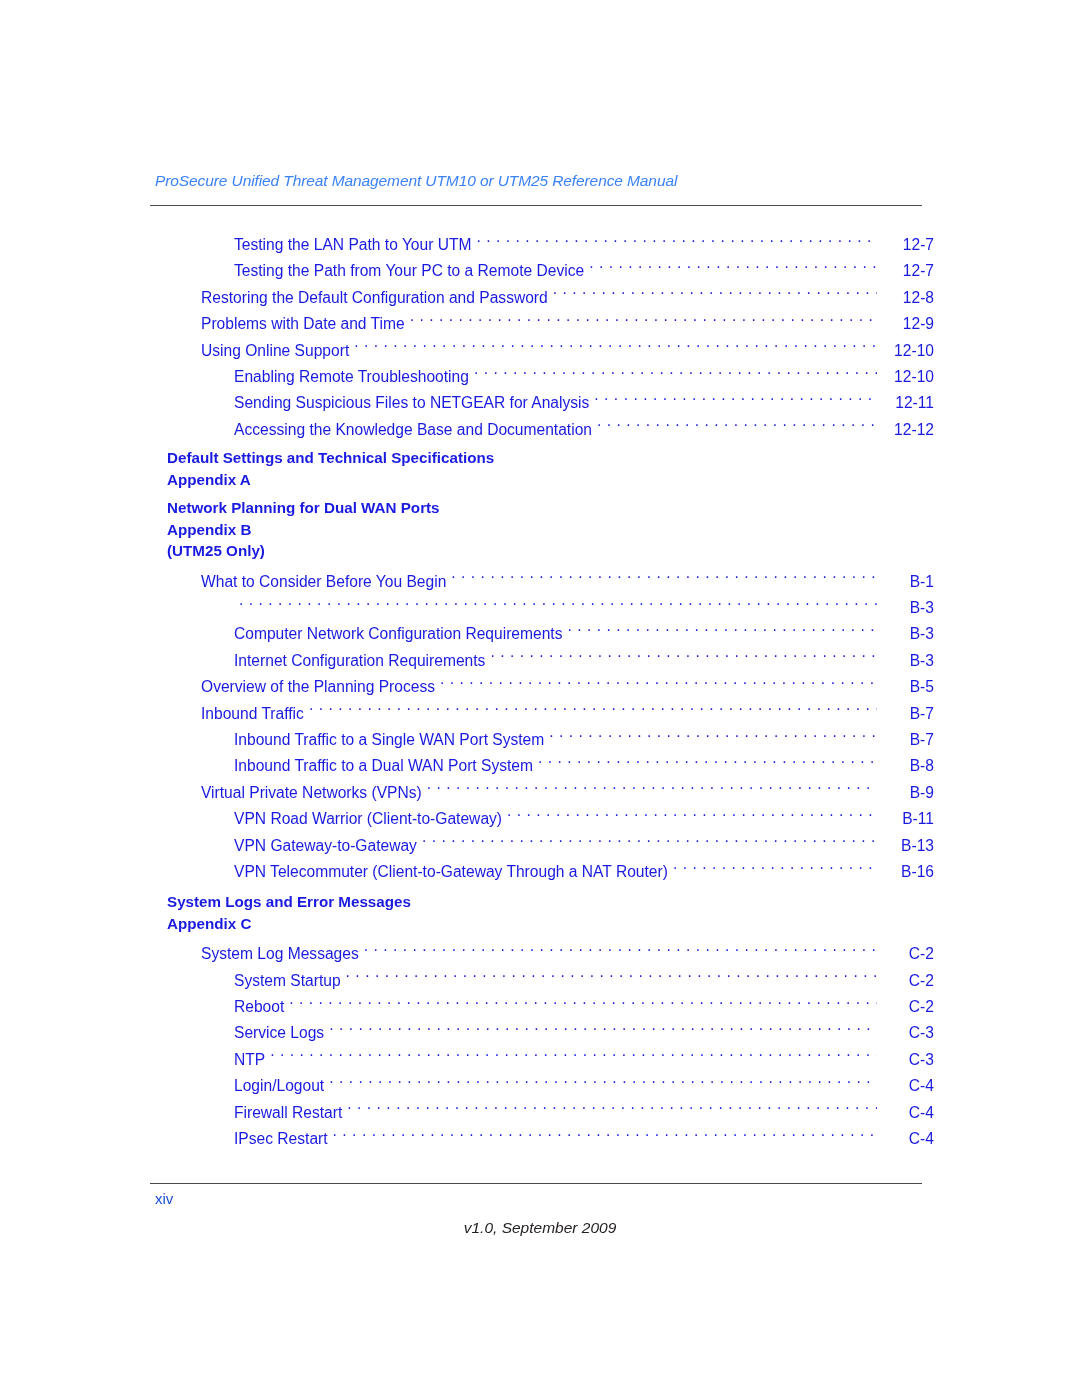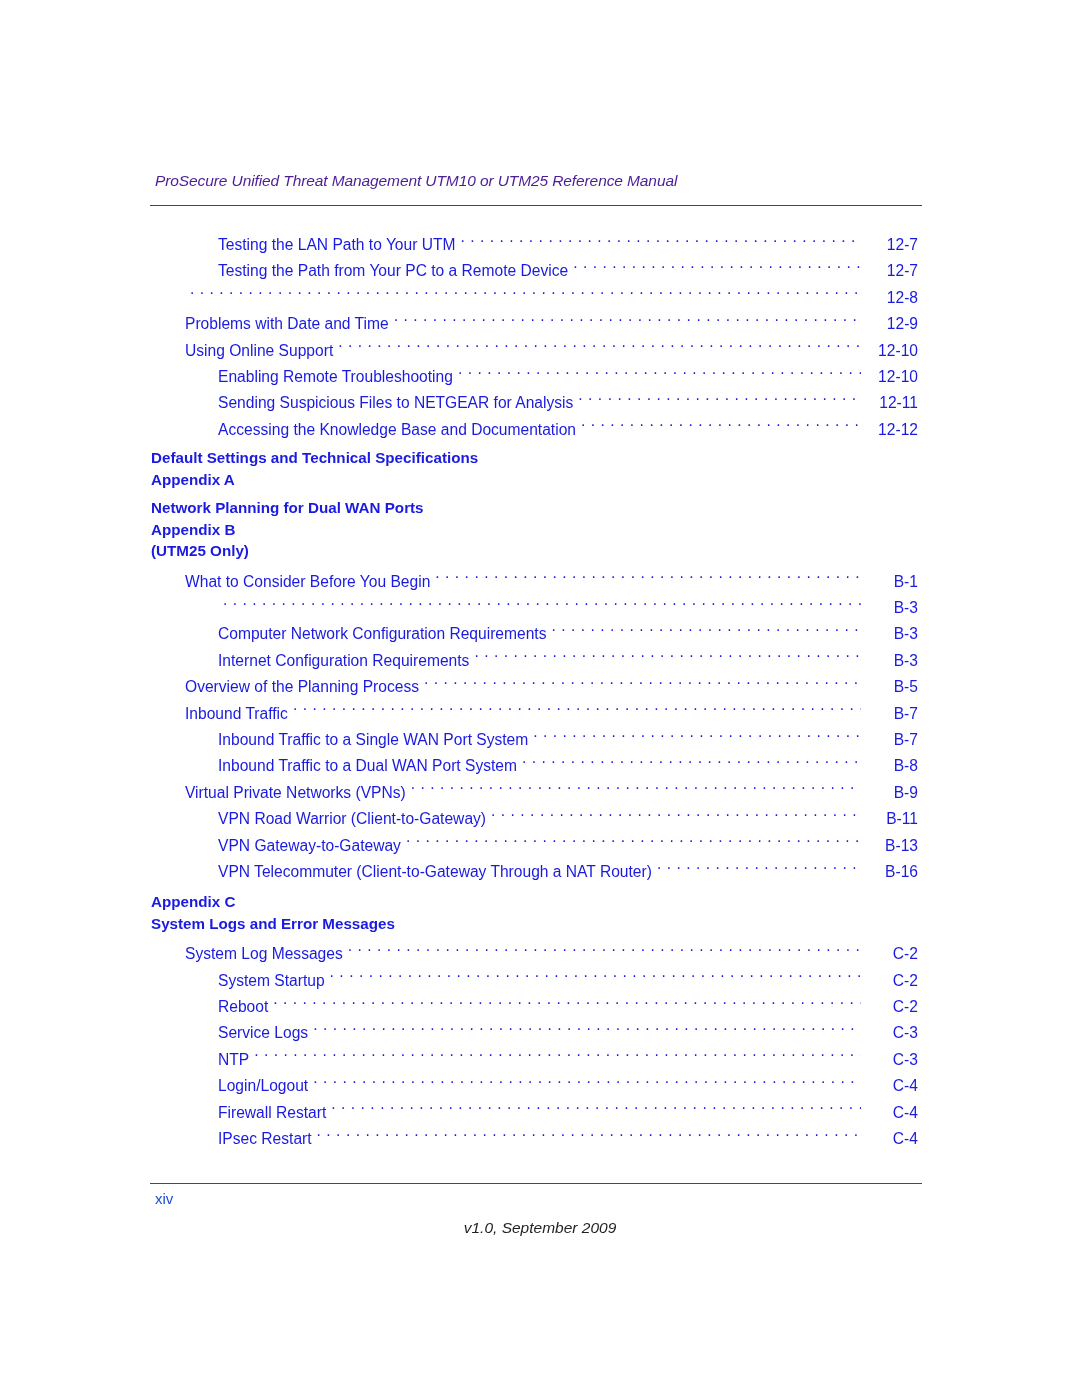--- a/index.html
+++ b/index.html
@@ -23,37 +23,37 @@
   }
 
   
   .running-header {
     position: absolute;
     left: 155px;
     top: 172px;
     width: 770px;
     font-size: 15.5px;
     font-style: italic;
-    color: #4c1d95;
+    color: #3b82f6;
     white-space: nowrap;
     letter-spacing: -0.1px;
   }
   .header-rule {
     position: absolute;
     left: 150px;
     top: 205px;
     width: 772px;
     height: 1px;
     background: #4a4a4a;
   }
 
   
   .toc {
     position: absolute;
-    left: 146px;
+    left: 162px;
     top: 232px;
     width: 772px;
   }
 
   .toc-entry {
     display: flex;
     align-items: baseline;
     color: #1a1ae0;
     font-size: 15.6px;
     height: 26.4px;
@@ -142,20 +142,21 @@
         <span class="toc-title">Testing the LAN Path to Your UTM</span>
         <span class="toc-leader"></span>
         <span class="toc-page">12-7</span>
       </div>
       <div class="toc-entry level-2">
         <span class="toc-title">Testing the Path from Your PC to a Remote Device</span>
         <span class="toc-leader"></span>
         <span class="toc-page">12-7</span>
       </div>
       <div class="toc-entry level-1">
+        <span class="toc-title">Restoring the Default Configuration and Password</span>
         <span class="toc-leader"></span>
         <span class="toc-page">12-8</span>
       </div>
       <div class="toc-entry level-1">
         <span class="toc-title">Problems with Date and Time</span>
         <span class="toc-leader"></span>
         <span class="toc-page">12-9</span>
       </div>
       <div class="toc-entry level-1">
         <span class="toc-title">Using Online Support</span>
@@ -239,22 +240,22 @@
         <span class="toc-title">VPN Gateway-to-Gateway</span>
         <span class="toc-leader"></span>
         <span class="toc-page">B-13</span>
       </div>
       <div class="toc-entry level-2">
         <span class="toc-title">VPN Telecommuter (Client-to-Gateway Through a NAT Router)</span>
         <span class="toc-leader"></span>
         <span class="toc-page">B-16</span>
       </div>
       <div class="appendix-block block-c">
+        <div class="ap-line">System Logs and Error Messages</div>
         <div class="ap-line">Appendix C</div>
-        <div class="ap-line">System Logs and Error Messages</div>
       </div>
       <div class="toc-entry level-1">
         <span class="toc-title">System Log Messages</span>
         <span class="toc-leader"></span>
         <span class="toc-page">C-2</span>
       </div>
       <div class="toc-entry level-2">
         <span class="toc-title">System Startup</span>
         <span class="toc-leader"></span>
         <span class="toc-page">C-2</span>

